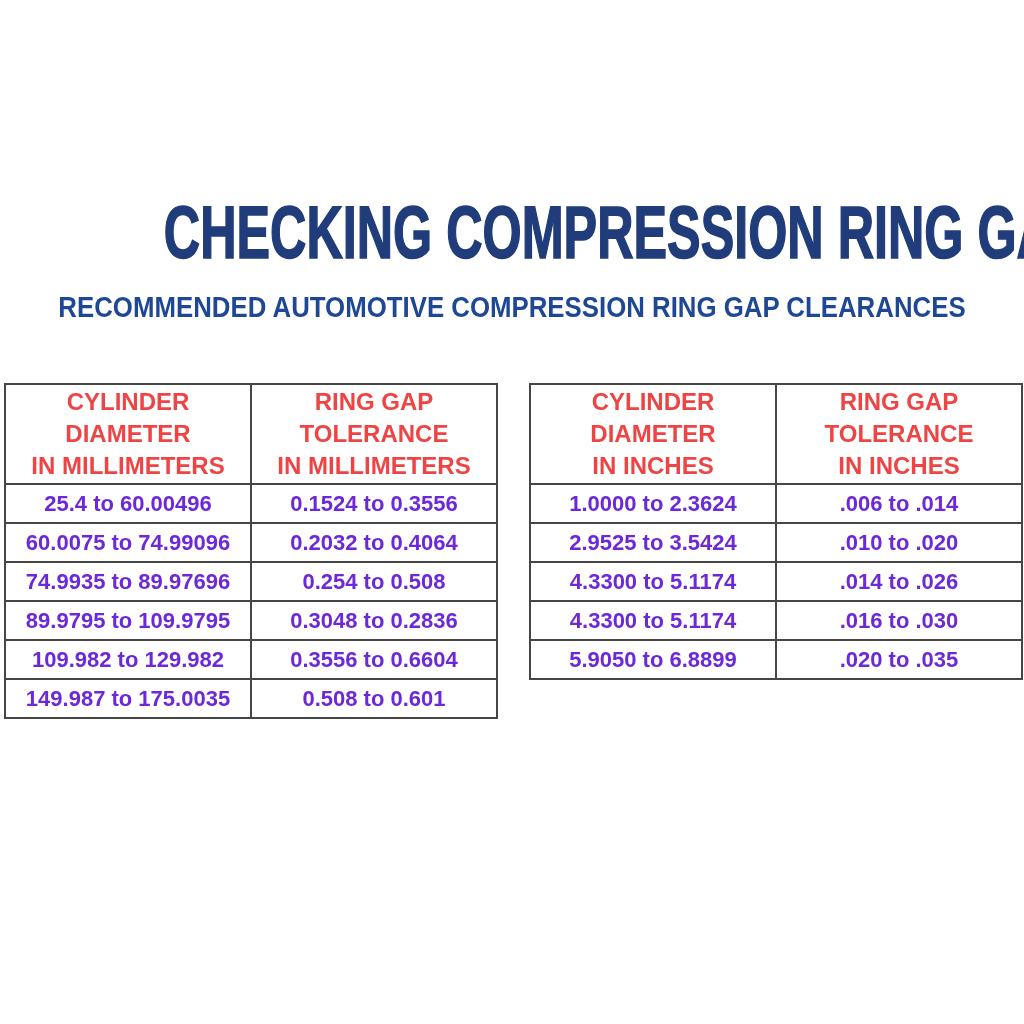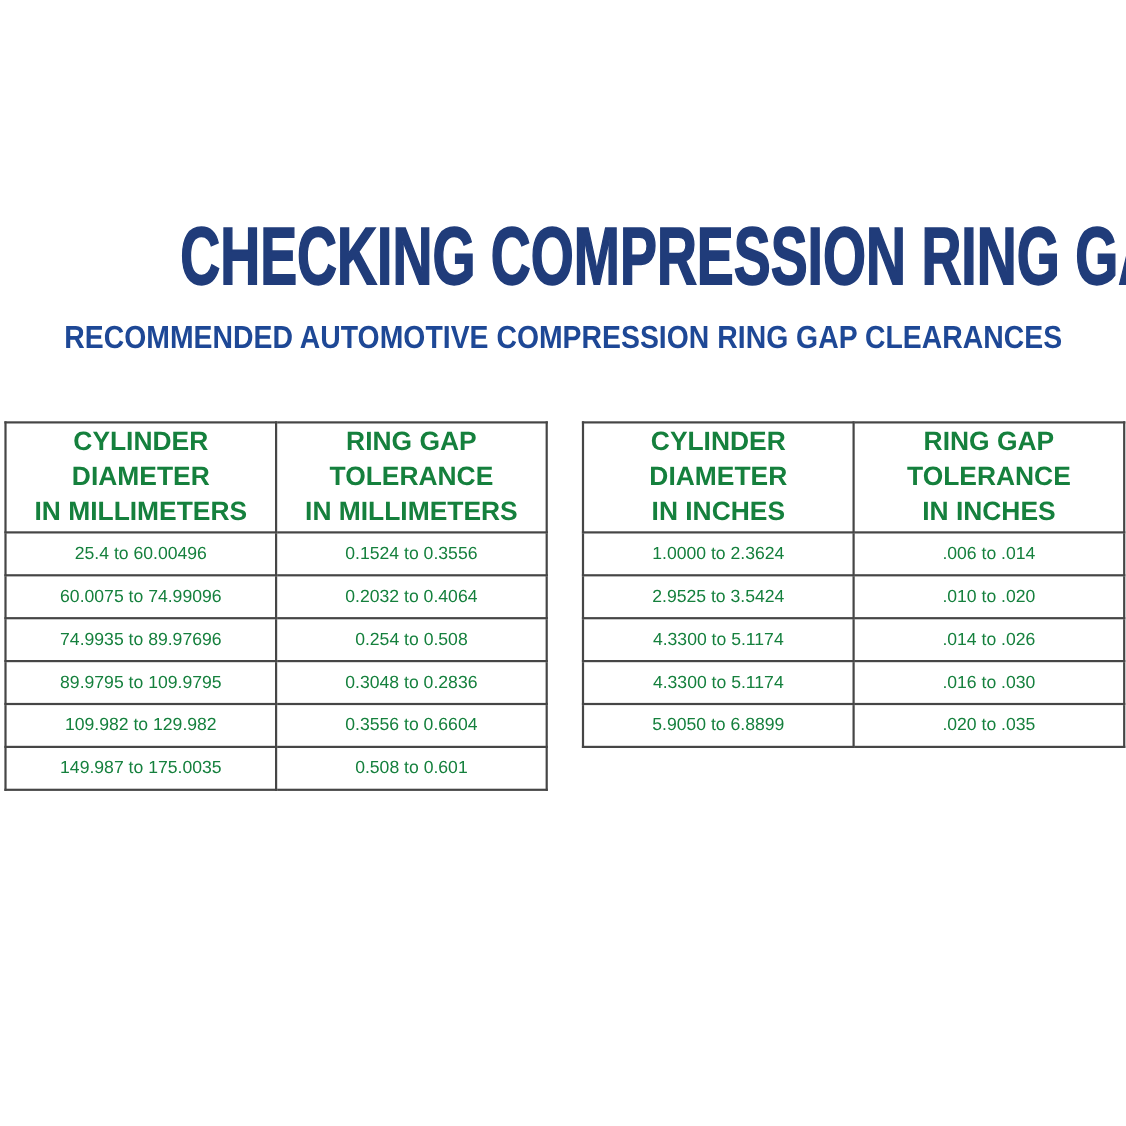--- a/index.html
+++ b/index.html
@@ -57,28 +57,28 @@
     padding: 0;
     text-align: center;
     vertical-align: middle;
   }
   table.spec th {
     width: 244px;
     height: 98px;
     font-size: 24px;
     line-height: 32px;
     font-weight: 700;
-    color: #15803d;
+    color: #ef4444;
     white-space: pre-line;
   }
   table.spec td {
     height: 37px;
-    font-size: 16px;
-    font-weight: 400;
-    color: #15803d;
+    font-size: 22px;
+    font-weight: 700;
+    color: #6d28d9;
   }
 </style>
 </head>
 <body>
 
 <div class="page">
 
   <div class="title">CHECKING COMPRESSION RING GAPS</div>
 
   <div class="subtitle">RECOMMENDED AUTOMOTIVE COMPRESSION RING GAP CLEARANCES</div>

